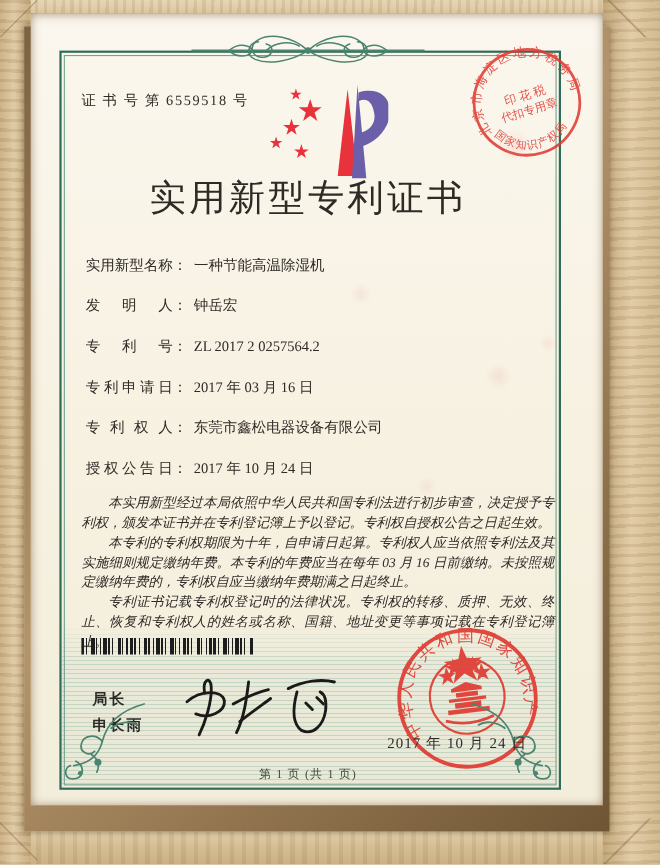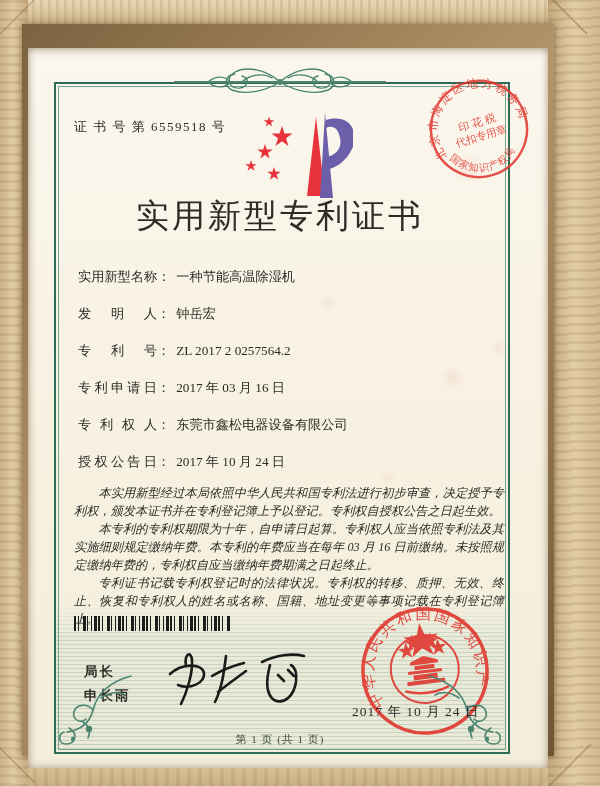--- a/index.html
+++ b/index.html
@@ -37,21 +37,21 @@
   .miter{position:absolute;pointer-events:none;}
   .m-tl{left:0;top:0;width:34px;height:34px;background:linear-gradient(135deg,transparent 48%,rgba(110,80,45,.45) 50%,transparent 52%);}
   .m-tr{left:540px;top:0;width:60px;height:34px;background:linear-gradient(45deg,transparent 48%,rgba(110,80,45,.45) 50%,transparent 52%);}
   .m-bl{left:0;top:744px;width:34px;height:42px;background:linear-gradient(45deg,transparent 48%,rgba(110,80,45,.4) 50%,transparent 52%);}
   .m-br{left:540px;top:744px;width:60px;height:42px;background:linear-gradient(135deg,transparent 48%,rgba(110,80,45,.4) 50%,transparent 52%);}
 
   .bevel{position:absolute;left:22px;top:24px;width:532px;height:732px;
     background:linear-gradient(135deg,#7d6240,#b4946a 45%,#6f5534);box-shadow:0 0 6px rgba(60,40,15,.5);}
 
   
-  .paper{position:absolute;left:28px;top:48px;width:520px;height:720px;
+  .paper{position:absolute;left:28px;top:12px;width:520px;height:720px;
     background:linear-gradient(180deg,#fbf7ee,#f7f1e1 55%,#f3eddb);
     box-shadow:inset 0 5px 9px -3px rgba(95,65,30,.35),inset 5px 0 9px -4px rgba(95,65,30,.3),
                inset -5px 0 9px -4px rgba(95,65,30,.25),inset 0 -5px 9px -4px rgba(95,65,30,.22);}
   .paper::after{content:"";position:absolute;inset:0;pointer-events:none;
     background:
       radial-gradient(circle at 440px 120px,rgba(226,120,120,.14),transparent 16px),
       radial-gradient(circle at 300px 255px,rgba(226,120,120,.12),transparent 10px),
       radial-gradient(circle at 425px 330px,rgba(226,120,120,.14),transparent 12px),
       radial-gradient(circle at 360px 430px,rgba(226,120,120,.10),transparent 9px),
       radial-gradient(circle at 470px 300px,rgba(226,120,120,.12),transparent 8px);}

